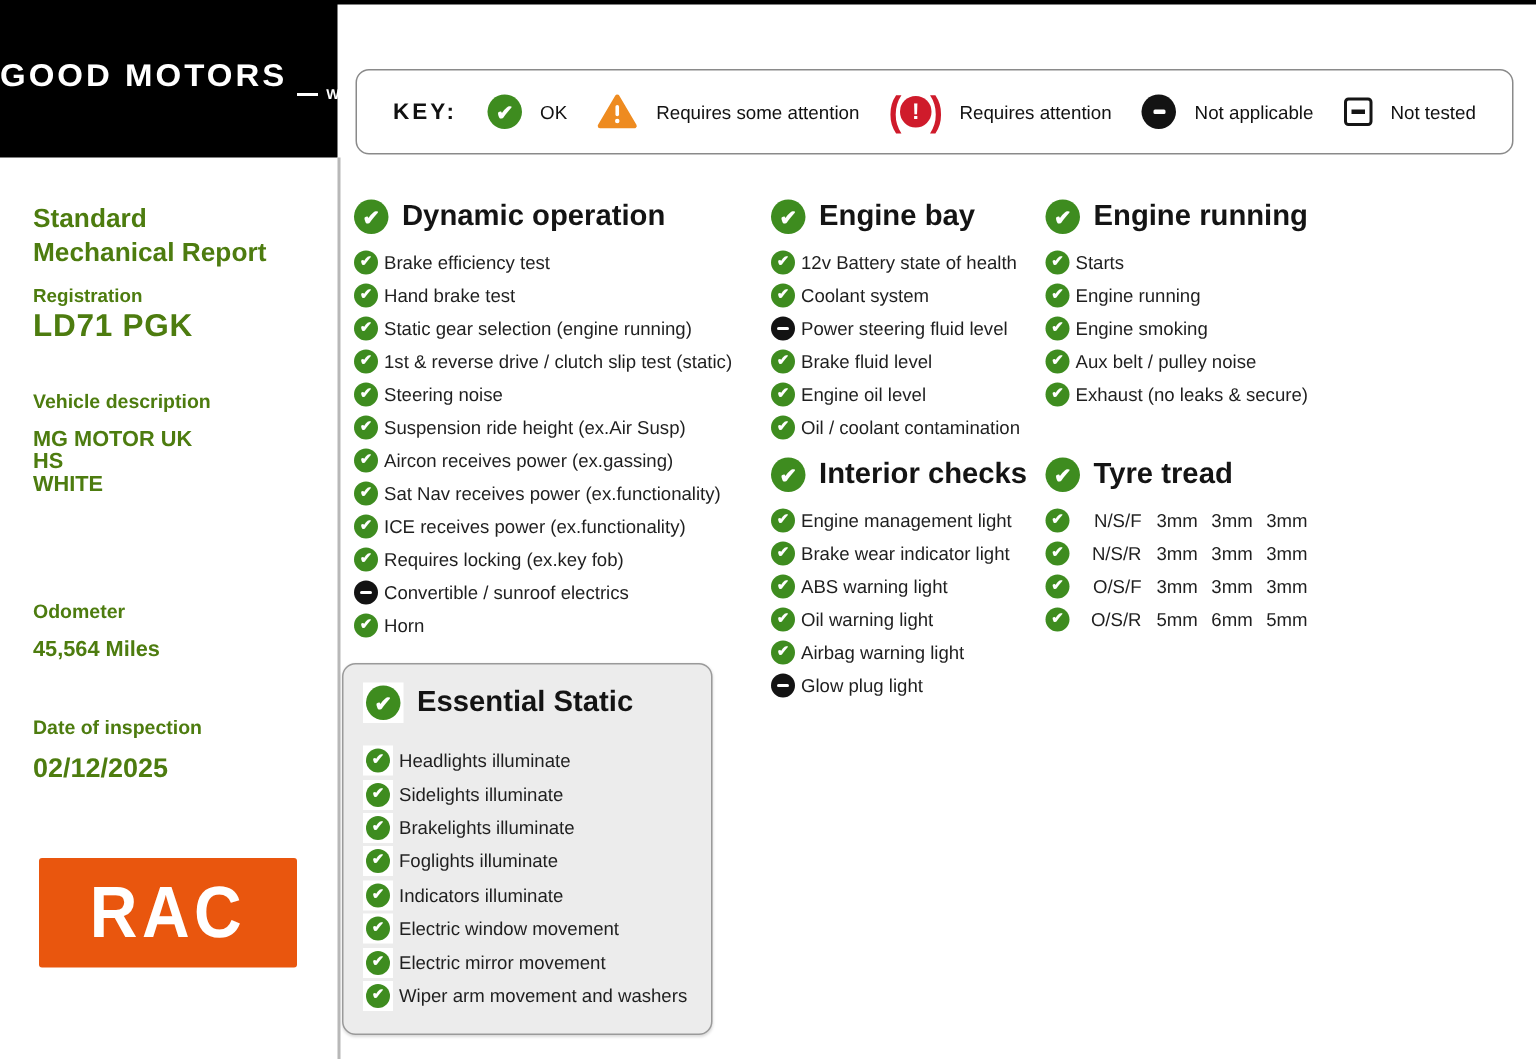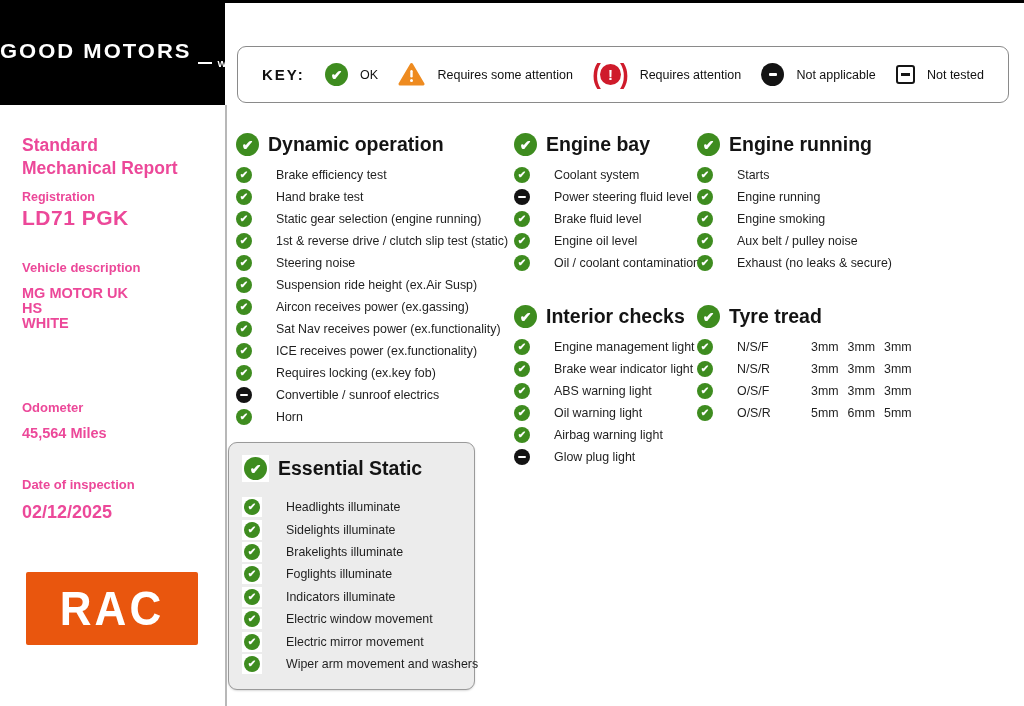--- a/index.html
+++ b/index.html
@@ -50,21 +50,21 @@
   .attn { display:inline-flex; align-items:center; }
   .attn-paren { color:#cf1b2b; font-size:26px; font-weight:bold; line-height:0.8; margin:0 -1px; transform:scaleY(1.05); }
   .attn-circle { width:21px; height:21px; border-radius:50%; background:#cf1b2b; display:inline-flex;
                  align-items:center; justify-content:center; }
   .attn-bang { color:#fff; font-size:15px; font-weight:800; line-height:1; }
   .icon-nt { width:15px; height:15px; border:2.5px solid #151515; border-radius:3px; background:#fff;
              display:inline-flex; align-items:center; justify-content:center; flex:none; }
   .icon-nt::after { content:""; width:9px; height:2.5px; background:#151515; }
 
   
-  .sb { position:absolute; left:22px; font-weight:bold; color:#ec4899; }
+  .sb { position:absolute; left:22px; font-weight:bold; color:#4d7c0f; }
   .report-title { top:134px; font-size:17.5px; line-height:1.3; width:158px; }
   .reg-label { top:190px; font-size:12.5px; }
   .reg-value { top:206px; font-size:21px; letter-spacing:0.5px; }
   .veh-label { top:260px; font-size:13px; }
   .veh-lines { top:286px; font-size:14.5px; line-height:1.02; }
   .odo-label { top:400px; font-size:13px; }
   .odo-value { top:425px; font-size:14.5px; }
   .date-label { top:477px; font-size:13px; }
   .date-value { top:502px; font-size:18px; }
   .rac-logo {
@@ -72,21 +72,21 @@
     display:flex; align-items:center; justify-content:center; border-radius:2px;
   }
   .rac-text { color:#fff; font-weight:700; font-size:44px; letter-spacing:3px; line-height:1;
               transform:scaleY(1.1); }
 
   
   .section { position:absolute; }
   .section-header { display:flex; align-items:center; gap:9px; }
   .section-title { font-size:19.5px; font-weight:bold; color:#141414; white-space:nowrap; }
   .check-list { list-style:none; margin:8px 0 0; padding:0; }
-  .check-item { display:flex; align-items:center; gap:24px; height:22px; }
+  .check-item { display:flex; align-items:center; gap:4px; height:22px;text-align:right; }
   .check-label { font-size:12.4px; color:#1f1f1f; white-space:nowrap; }
   .measurements { display:flex; gap:9px; margin-left:6px; }
   .m-val { font-size:12.4px; color:#1f1f1f; }
   .tyre .check-label { width:44px; }
 
   .essential-box {
     left:228px; top:442px; width:247px; height:248px; box-sizing:border-box;
     background:#ececec; border:1px solid #9a9a9a; border-radius:9px;
     padding:12px 13px; box-shadow:0 1px 2px rgba(0,0,0,0.15);
   }
@@ -321,20 +321,26 @@
       <span class="icon-chip">
           <span class="st-icon icon-ok sz-lg"></span>
         </span>
       <span class="section-title">Engine bay</span>
     </div>
     <ul class="check-list">
         <li class="check-item">
           <span class="icon-chip">
             <span class="st-icon icon-ok"></span>
           </span>
+          <span class="check-label">12v Battery state of health</span>
+        </li>
+        <li class="check-item">
+          <span class="icon-chip">
+            <span class="st-icon icon-ok"></span>
+          </span>
           <span class="check-label">Coolant system</span>
         </li>
         <li class="check-item">
           <span class="icon-chip">
             <span class="st-icon icon-na"></span>
           </span>
           <span class="check-label">Power steering fluid level</span>
         </li>
         <li class="check-item">
           <span class="icon-chip">

